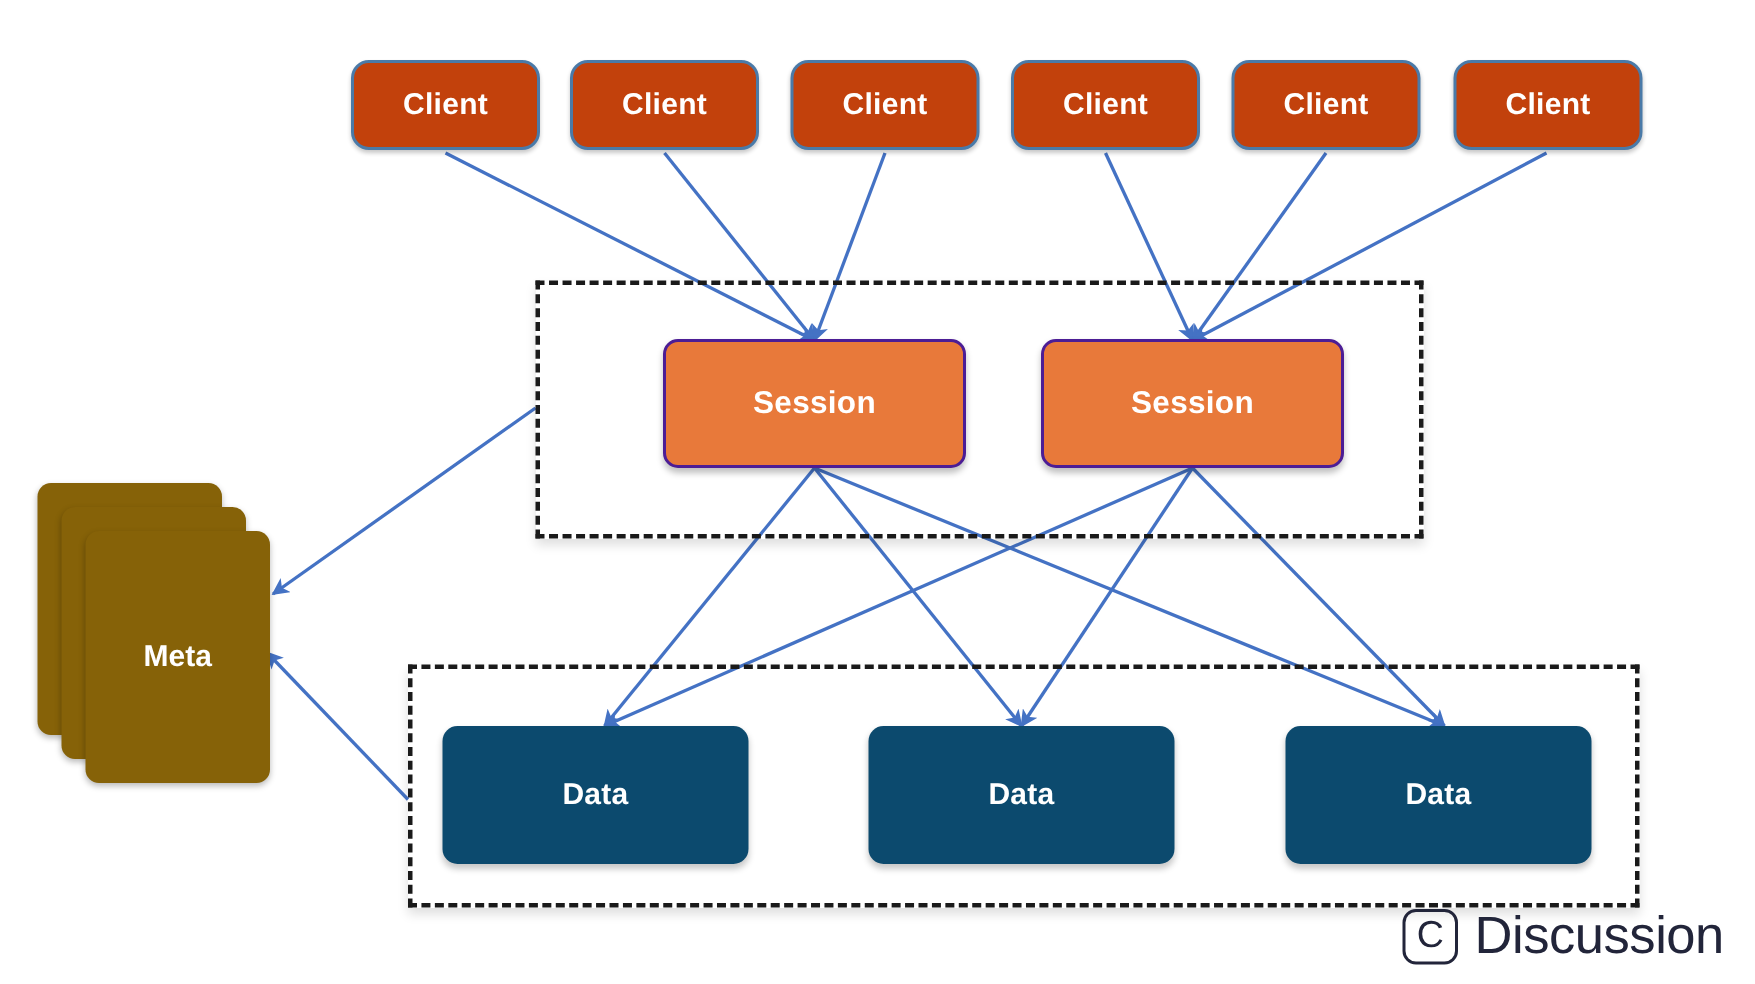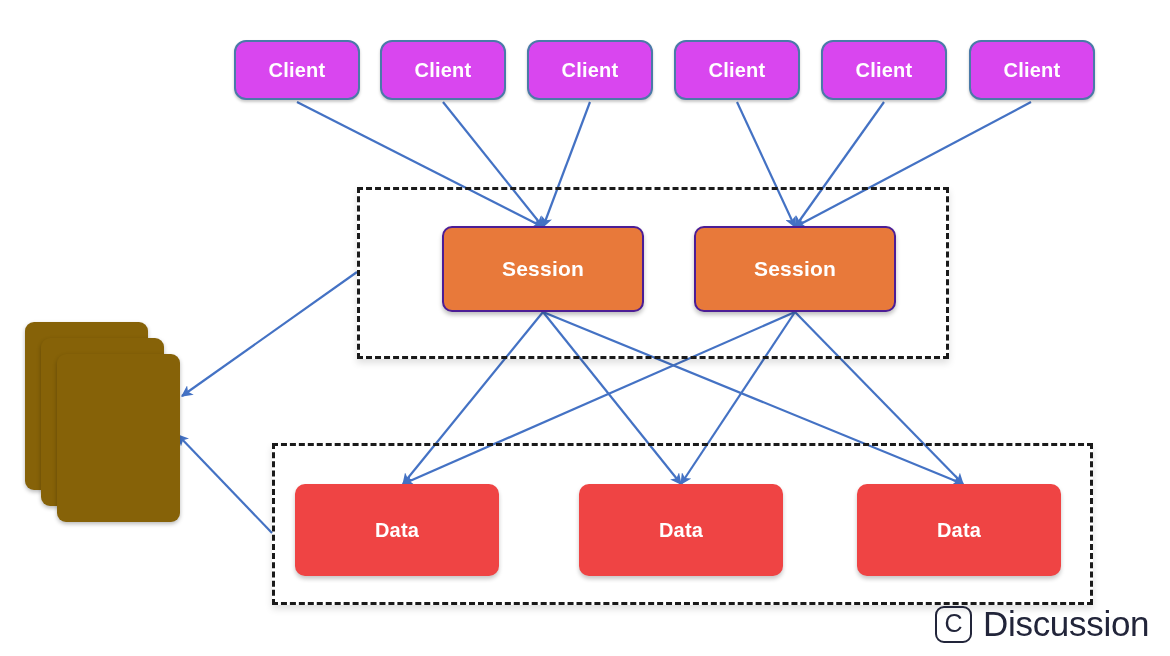--- a/index.html
+++ b/index.html
@@ -28,35 +28,35 @@
     position: absolute;
     display: flex;
     align-items: center;
     justify-content: center;
     font-weight: bold;
     color: #ffffff;
     letter-spacing: 0.2px;
     user-select: none;
   }
   .node-client {
-    background: #d946ef;
+    background: #c2410c;
     border: 2px solid #4a7aa8;
     border-radius: 12px;
     font-size: 20px;
     box-shadow: 0 2px 3px rgba(0,0,0,0.22);
   }
   .node-session {
     background: #e8793a;
     border: 2px solid #4c1d95;
     border-radius: 10px;
     font-size: 21px;
     box-shadow: 0 3px 4px rgba(0,0,0,0.25);
   }
   .node-data {
-    background: #ef4444;
+    background: #0c4a6e;
     border: none;
     border-radius: 10px;
     font-size: 20px;
     box-shadow: 0 3px 4px rgba(0,0,0,0.22);
   }
   .meta-stack {
     position: absolute;
   }
   .meta-card {
     position: absolute;
@@ -171,20 +171,21 @@
       </div>
       <div class="node node-data" style="left: 857px; top: 484px; width: 204px; height: 92px;">
         <span>Data</span>
       </div>
     </div>
 
   <div class="meta-stack" style="left: 25px; top: 322px; width: 155px; height: 196px;">
     <div class="meta-card" style="left: 0px; top: 0px; width: 123px; height: 168px; background: rgb(134, 98, 8); z-index: 1;"></div>
     <div class="meta-card" style="left: 16px; top: 16px; width: 123px; height: 168px; background: rgb(134, 98, 8); z-index: 2;"></div>
     <div class="meta-card" style="left: 32px; top: 32px; width: 123px; height: 168px; background: rgb(134, 98, 8); z-index: 3;"></div>
+    <div class="meta-label" style="left: 32px; top: 32px; width: 123px; height: 168px; z-index: 10;">Meta</div>
   </div>
 
   <div class="brand" style="left: 935px; top: 604px;">
     <div class="brand-mark">C</div>
     <div class="brand-text">Discussion</div>
   </div>
 
 </div>
 
 </body></html>

